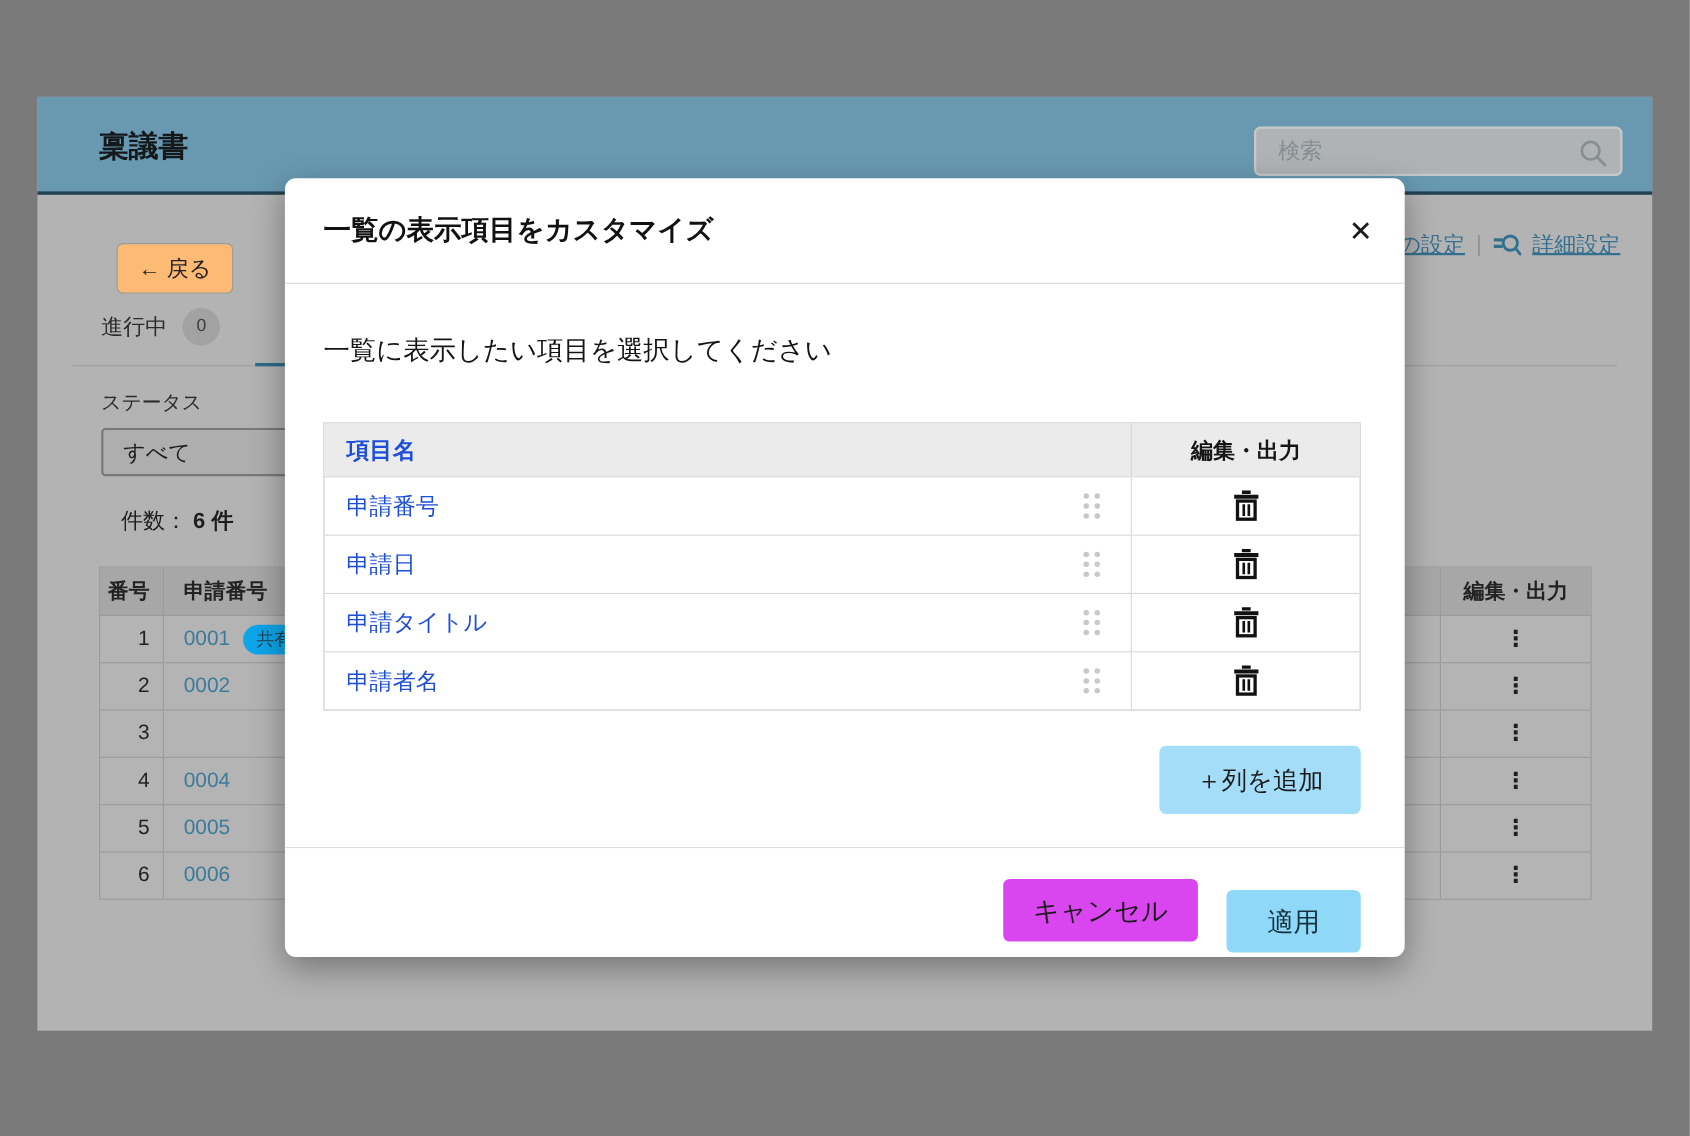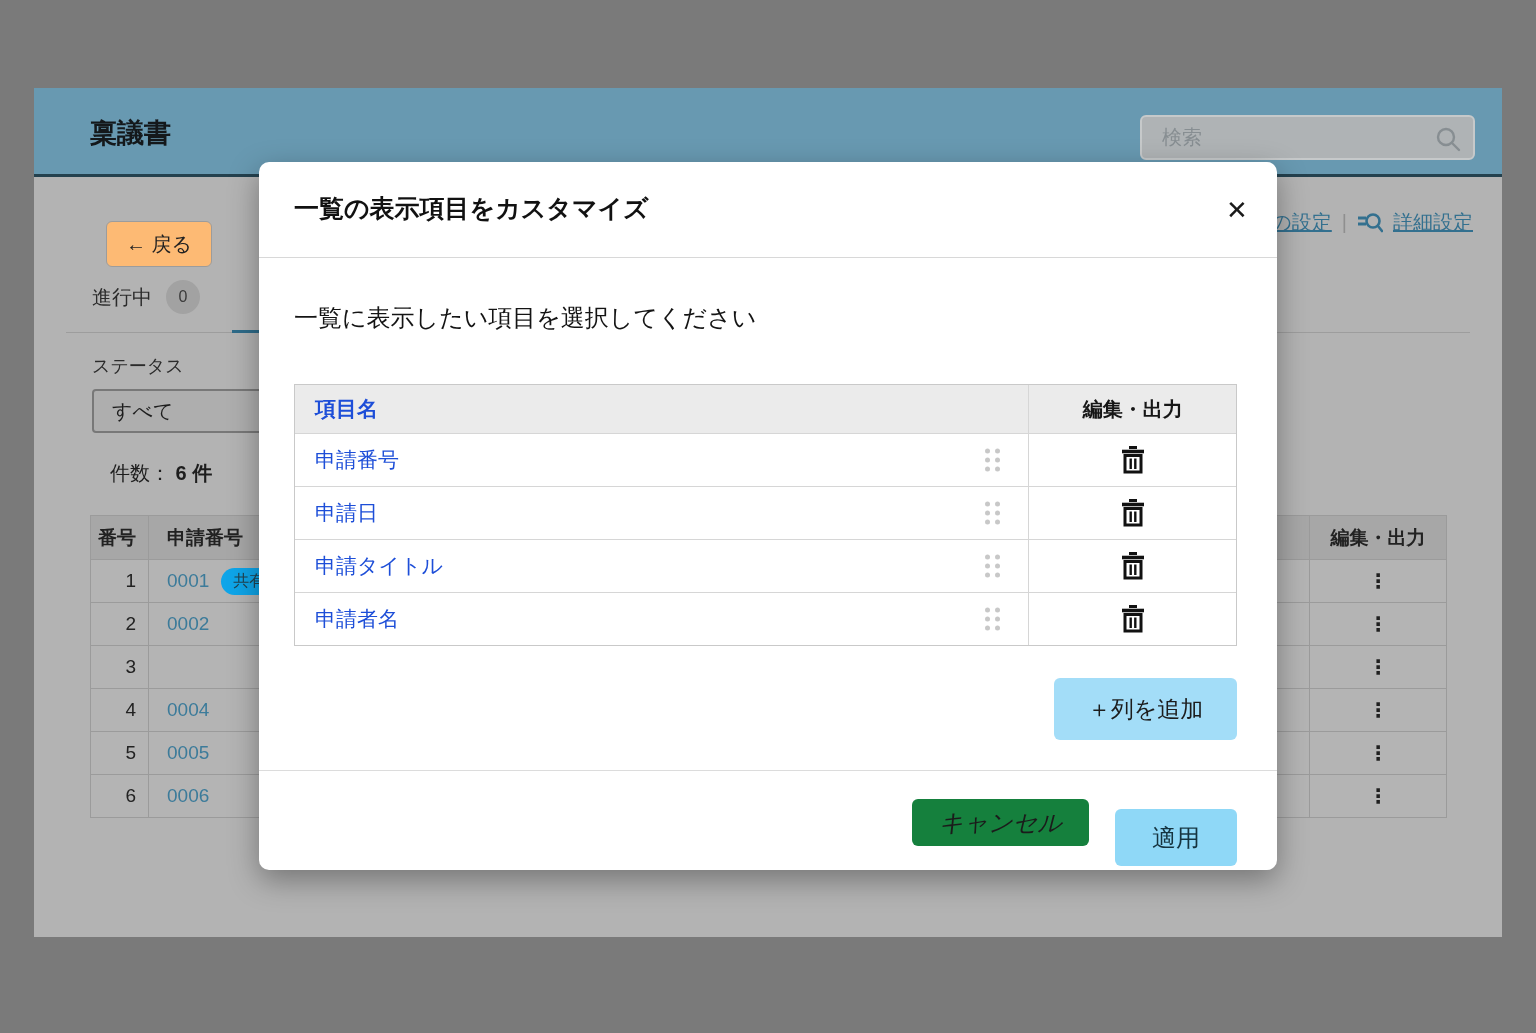--- a/index.html
+++ b/index.html
@@ -135,24 +135,24 @@
   .trash-btn { cursor:pointer; display:flex; }
 
   #add-column-button {
     left:795px; top:516px; width:183px; height:62px;
     background:#a3ddf8; border-radius:6px;
     display:flex; align-items:center; justify-content:center;
     font-size:23px; color:#1c1c1c; cursor:pointer;
   }
   #modal-footer-divider { left:0; top:608px; width:1018px; height:1px; background:#dcdcdc; }
   #cancel-button {
-    left:653px; top:637px; width:177px; height:47px;
-    background:#15803d; border-radius:6px;
-    display:flex; align-items:center; justify-content:center;
-    font-size:24px; color:#1b1b1b; cursor:pointer;font-style:italic;
+    left:653px; top:637px; width:177px; height:57px;
+    background:#d946ef; border-radius:6px;
+    display:flex; align-items:center; justify-content:center;
+    font-size:24px; color:#1b1b1b; cursor:pointer;
   }
   #apply-button {
     left:856px; top:637px; width:122px; height:57px;
     background:#8fd8f7; border-radius:6px;
     display:flex; align-items:center; justify-content:center;
     font-size:24px; color:#15333f; cursor:pointer;margin-top:10px;
   }
 </style>
 </head>
 <body>

